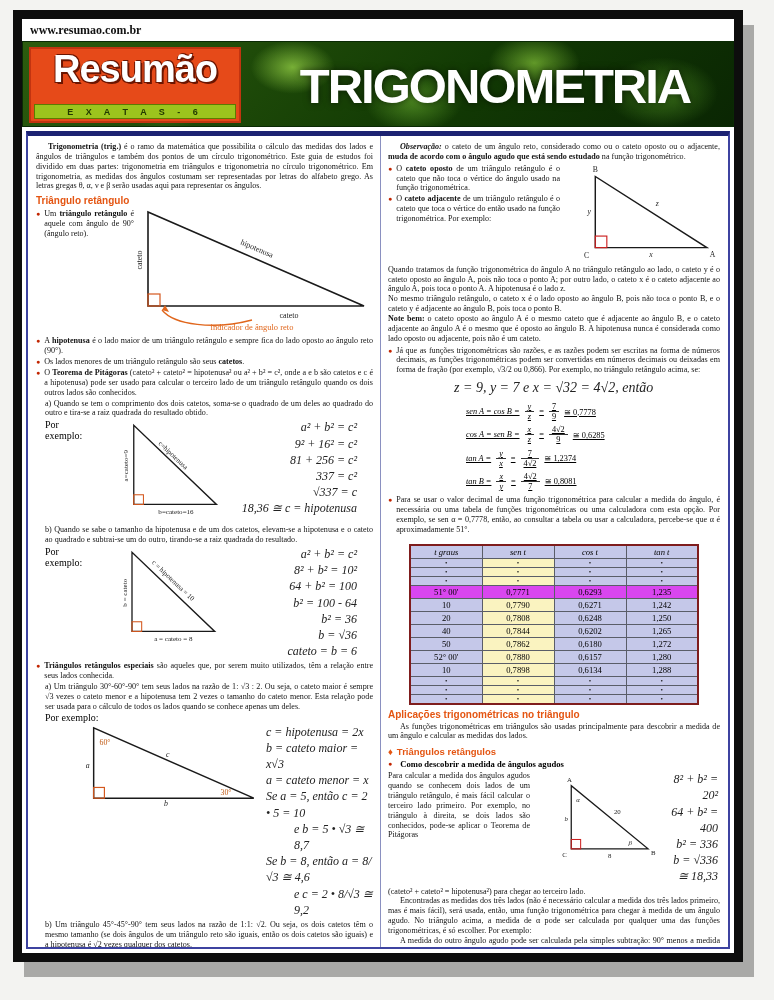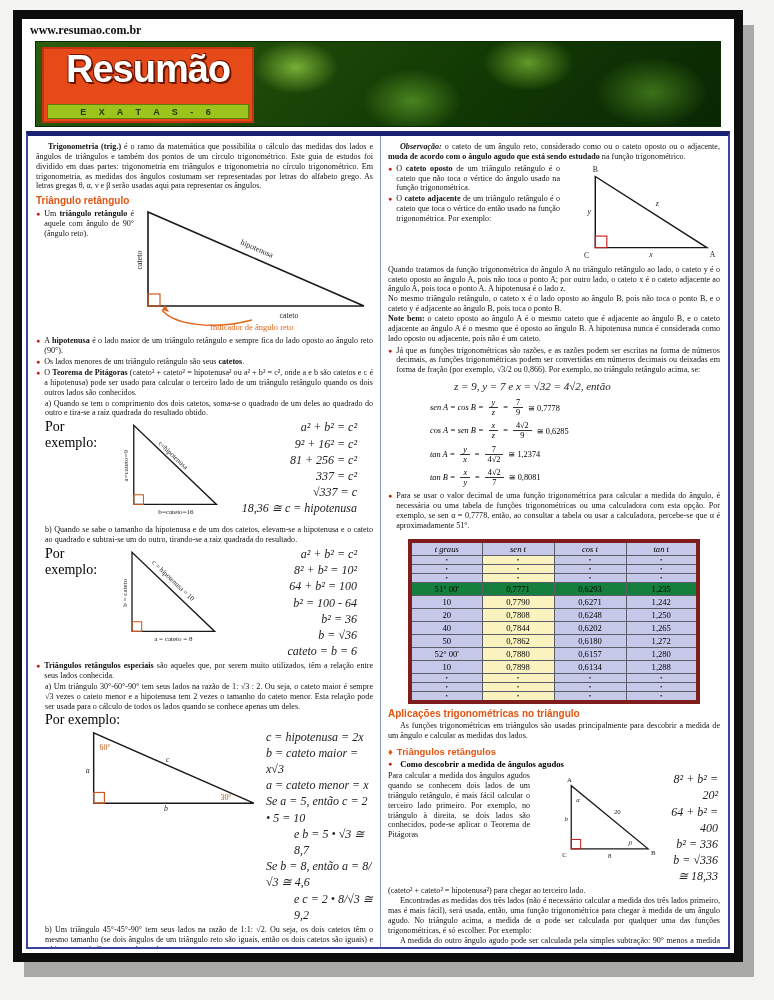--- a/index.html
+++ b/index.html
@@ -1,19 +1,19 @@
 <!DOCTYPE html>
 <html><head>
 <meta charset="utf-8">
 <style>
   * { box-sizing: border-box; margin: 0; padding: 0; }
   body { width: 774px; height: 1000px; background: #f3f3f1; font-family: "Liberation Serif", serif; position: relative; overflow: hidden; }
   .scan { position: absolute; left: 13px; top: 10px; width: 730px; height: 952px; background: #fff; border: 9px solid #0d0d0d; box-shadow: 11px 15px 0 #a9a9a7; }
   .url { font: bold 12px "Liberation Serif", serif; color: #111; padding: 4px 8px 3px; }
-  .header { position: relative; height: 86px; margin: 0 13px; overflow: hidden; border: 1px solid #0a2a04;
+  .header { position: relative; height: 86px; margin: 0 0; overflow: hidden; border: 1px solid #0a2a04;
     background:
       radial-gradient(60px 38px at 38% 30%, rgba(150,210,70,.75), rgba(0,0,0,0) 70%),
       radial-gradient(70px 45px at 55% 70%, rgba(110,180,50,.6), rgba(0,0,0,0) 70%),
       radial-gradient(65px 40px at 72% 25%, rgba(140,205,60,.65), rgba(0,0,0,0) 70%),
       radial-gradient(80px 50px at 90% 60%, rgba(90,160,40,.6), rgba(0,0,0,0) 70%),
       radial-gradient(55px 40px at 20% 75%, rgba(60,120,25,.8), rgba(0,0,0,0) 70%),
       linear-gradient(135deg, #2c5c0e, #123a04 60%, #0a2603); }
   .logo { position: absolute; left: 6px; top: 5px; width: 212px; height: 76px; background: #e64a19; box-shadow: inset 0 0 0 2px #c23410; }
   .logo-name { text-align: center; font: bold 38px "Liberation Sans", sans-serif; color: #fff; margin-top: 1px; letter-spacing: -1px;
     text-shadow: 2px 2px 0 #6b1500, -1px 1px 0 #6b1500, 1px -1px 0 #6b1500; }
@@ -31,51 +31,52 @@
     color: #fff; font: bold 15px "Liberation Sans", sans-serif; text-align: center; padding: 6px 2px; letter-spacing: .4px;
     border: 1px solid #0a1030; box-shadow: 3px 4px 0 rgba(40,40,60,.45); margin: 7px 34px 9px 2px; }
   .ohead { font: bold 10px "Liberation Sans", sans-serif; color: #e45512; margin: 4px 0 2px; }
   .bul { display: flex; margin: 1px 0; }
   .dot { color: #c22500; font-size: 7px; line-height: 10px; margin-right: 4px; flex: none; }
   .bul .t { flex: 1; }
   .exrow { display: flex; align-items: flex-start; margin: 1px 0 2px; }
   .mstack { font-size: 12px; line-height: 1.35; font-style: italic; color: #222; }
   .mr { text-align: right; padding-right: 16px; }
   .ml { text-align: left; }
-  .porlab { font-size: 14px; }
+  .porlab { font-size: 10px; }
   .frac { display: inline-block; vertical-align: middle; text-align: center; line-height: 1.1; }
   .frac .fn { display: block; border-bottom: 1px solid #333; padding: 0 3px; }
   .frac .fd { display: block; padding: 0 3px; }
-  .ratio { display: flex; align-items: center; gap: 5px; margin: 4px 0 4px 42px; font-size: 8.3px; }
+  .ratio { display: flex; align-items: center; gap: 5px; margin: 4px 0 4px 78px; font-size: 8.3px; text-decoration: underline; }
   .ratio .lhs { font-style: italic; }
-  .trig-table { border-collapse: collapse; margin: 9px auto 4px; font-size: 8.6px; border: 4px solid #7f1d1d; }
+  .trig-table { border-collapse: collapse; margin: 9px auto 4px; font-size: 8.6px; border: 2px solid #7f1d1d; }
   .trig-table th, .trig-table td { border: 1px solid #5a5d68; text-align: center; padding: 1px 4px; height: 12.5px; }
   .trig-table th { font-style: italic; font-weight: normal; background: #c5c8e9; width: 72px; }
   .cg { background: #c5c8e9; } .cy { background: #faf3c0; }
-  tr.hl td { background: #15803d; }
+  tr.hl td { background: #d946ef; }
   tr.dots td { font-size: 7px; line-height: 6px; height: 9px; color: #222; }
   .sub-d { font: bold 9.5px "Liberation Sans", sans-serif; color: #e45512; margin: 5px 0 1px; display: flex; gap: 4px; align-items: center; }
   .sub-b { font-weight: bold; font-size: 8.6px; margin: 2px 0 1px; display: flex; gap: 4px; }
   .sub-b .dot { line-height: 11px; }
   .it { font-style: italic; }
   svg text { font-family: "Liberation Serif", serif; }
   .tlab { font-size: 8px; fill: #222; }
   .tit { font-style: italic; }
 </style>
 </head>
 <body>
 
 <div class="scan">
   <div class="url">www.resumao.com.br</div>
 
   <div class="header">
     <div class="logo">
       <div class="logo-name">Resumão</div>
       <div class="logo-strip">E X A T A S - 6</div>
     </div>
+    <div class="main-title">TRIGONOMETRIA</div>
   </div>
 
   <div class="content">
 
     <div class="col-l">
       <div class="t ind">
         <b>Trigonometria (trig.)</b><span> é o ramo da matemática que possibilita o cálculo das medidas dos lados e ângulos de triângulos e também dos pontos de um círculo trigonométrico. Este guia de estudos foi dividido em duas partes: trigonometria em triângulos e trigonometria no círculo trigonométrico. Em trigonometria, as medidas dos ângulos costumam ser representadas por letras do alfabeto grego. As letras gregas θ, α, ν e β serão usadas aqui para representar os ângulos.</span>
       </div>
 
 
@@ -246,21 +247,21 @@
       <div class="t">Quando tratamos da função trigonométrica do ângulo A no triângulo retângulo ao lado, o cateto y é o cateto oposto ao ângulo A, pois não toca o ponto A; por outro lado, o cateto x é o cateto adjacente ao ângulo A, pois toca o ponto A. A hipotenusa é o lado z.</div>
       <div class="t">No mesmo triângulo retângulo, o cateto x é o lado oposto ao ângulo B, pois não toca o ponto B, e o cateto y é adjacente ao ângulo B, pois toca o ponto B.</div>
       <div class="t">
         <b>Note bem:</b><span> o cateto oposto ao ângulo A é o mesmo cateto que é adjacente ao ângulo B, e o cateto adjacente ao ângulo A é o mesmo que é oposto ao ângulo B. A hipotenusa nunca é considerada como lado oposto ou adjacente, pois não é um cateto.</span>
       </div>
       <div class="bul" style="margin-top:2px;">
         <span class="dot">●</span>
         <div class="t">Já que as funções trigonométricas são razões, e as razões podem ser escritas na forma de números decimais, as funções trigonométricas podem ser convertidas em números decimais ou deixadas em forma de fração (por exemplo, √3/2 ou 0,866). Por exemplo, no triângulo retângulo acima, se:</div>
       </div>
 
-      <div class="mstack" style="margin:4px 0 0 66px; font-size:11px;">z = 9, y = 7 e x = √32 = 4√2, então</div>
+      <div class="mstack" style="margin:4px 0 0 66px; font-size:14px;">z = 9, y = 7 e x = √32 = 4√2, então</div>
       <div class="ratio">
         <span class="lhs">sen A = cos B =</span>
         <span class="frac tit">
             <span class="fn">y</span>
             <span class="fd">z</span>
           </span>
         <span>=</span>
         <span class="frac">
             <span class="fn">7</span>
             <span class="fd">9</span>

